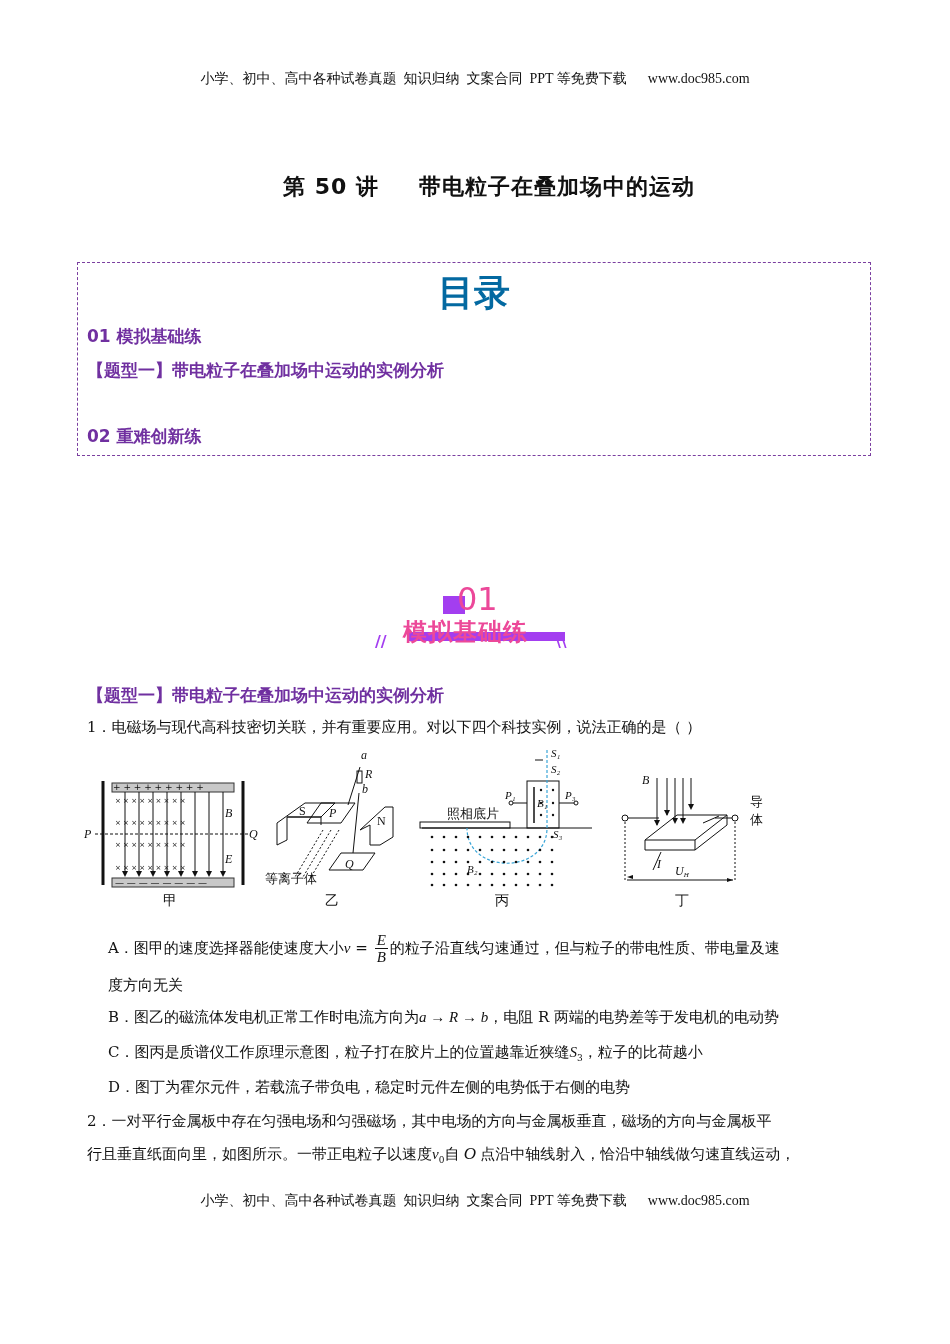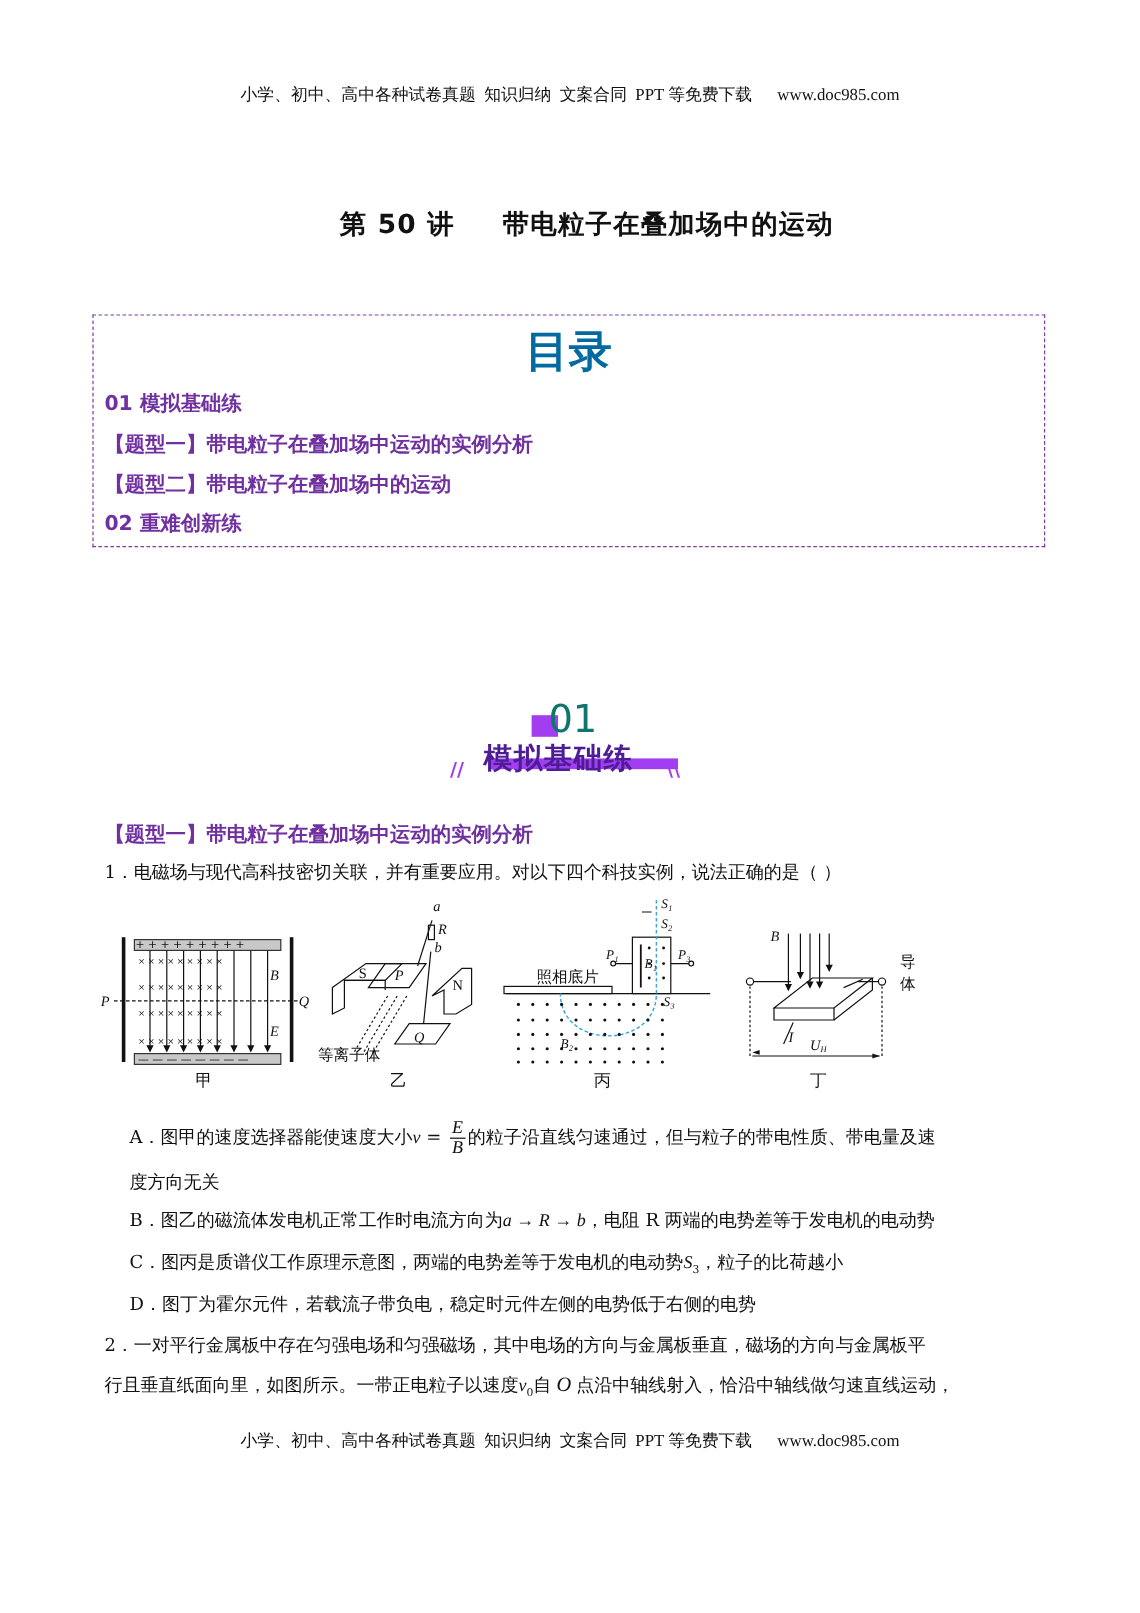--- a/index.html
+++ b/index.html
@@ -12,25 +12,25 @@
   .footer { top:1192px; }
   .title { top:172px; left:0; width:950px; text-align:center; font-size:22px; font-weight:bold;
            font-family:"DejaVu Sans","Liberation Sans",sans-serif; letter-spacing:1px;padding-left:14px; }
   .title .gap { display:inline-block; width:40px; }
   .toc { left:77px; top:262px; width:794px; height:194px; border:1.5px dashed #7b3fa0; box-sizing:border-box; }
   .toc-head { position:absolute; top:6px; left:0; width:100%; text-align:center; font-size:36px;
               color:#0369a1; font-family:"DejaVu Sans","Liberation Sans",sans-serif; font-weight:bold; }
   .toc-item { position:absolute; left:9px; font-size:17px; color:#7030a0; font-weight:bold;
               font-family:"DejaVu Sans","Liberation Sans",sans-serif; cursor:pointer; }
   .sec-badge { left:395px; top:580px; width:170px; height:80px; }
-  .sec-num { position:absolute; left:62px; top:0; font-size:32px; font-family:"DejaVu Sans","Liberation Sans",sans-serif; color:#0f766e; z-index:2; }
+  .sec-num { position:absolute; left:62px; top:0; font-size:32px; font-family:"DejaVu Sans","Liberation Sans",sans-serif; color:#ec4899; z-index:2; }
   .sec-num-box { position:absolute; left:48px; top:16px; width:22px; height:18px; background:#a33ef0; z-index:1; }
   .sec-bar { position:absolute; left:12px; top:52px; width:158px; height:9px; background:#a33ef0; }
   .sec-label { position:absolute; left:8px; top:36px; font-size:24px; font-weight:bold; z-index:2;
-               font-family:"DejaVu Sans","Liberation Sans",sans-serif; color:#4c1d95; letter-spacing:1px; }
+               font-family:"DejaVu Sans","Liberation Sans",sans-serif; color:#ec4899; letter-spacing:1px; }
   .slash { position:absolute; top:52px; color:#a33ef0; font-size:16px; font-weight:bold; font-family:"DejaVu Sans",sans-serif; }
   .type-heading { left:87px; top:684px; font-size:17px; color:#7030a0; font-weight:bold;
                   font-family:"DejaVu Sans","Liberation Sans",sans-serif; }
   .q { left:87px; font-size:15px; font-family:"DejaVu Serif","Liberation Serif",serif; white-space:nowrap;text-align:right; }
   .opt { left:108px; font-size:15px; font-family:"DejaVu Serif","Liberation Serif",serif; white-space:nowrap; }
   .math { font-family:"Liberation Serif","DejaVu Serif",serif; font-style:italic; }
   .frac { display:inline-block; vertical-align:middle; text-align:center; font-style:italic;
           font-family:"Liberation Serif",serif; line-height:16px; margin:0 2px; }
   .frac span { display:block; }
   .frac .num { border-bottom:1px solid #111; padding:0 2px; }
@@ -43,21 +43,20 @@
 <div class="abs header">小学、初中、高中各种试卷真题  知识归纳  文案合同  PPT 等免费下载      www.doc985.com</div>
 
 <div class="abs title">
   <span>第 50 讲</span><span class="gap"></span><span>带电粒子在叠加场中的运动</span>
 </div>
 
 <div class="abs toc">
   <div class="toc-head">目录</div>
   <div class="toc-item" style="top:62px">01 模拟基础练</div>
   <div class="toc-item" style="top:96px">【题型一】带电粒子在叠加场中运动的实例分析</div>
-  <div class="toc-item" style="top:129px">【题型二】带电粒子在叠加场中的运动</div>
   <div class="toc-item" style="top:162px">02 重难创新练</div>
 </div>
 
 <div class="abs sec-badge">
   <div class="sec-num-box"></div>
   <div class="sec-num">01</div>
   <div class="sec-bar"></div>
   <div class="sec-label">模拟基础练</div>
   <div class="slash" style="left:-20px">//</div>
   <div class="slash" style="left:160px">\\</div>
@@ -272,21 +271,21 @@
 <div class="abs opt" style="top:932px">
   <span>A．图甲的速度选择器能使速度大小</span><span class="math">v</span><span> = </span><span class="frac"><span class="num">E</span><span>B</span></span><span>的粒子沿直线匀速通过，但与粒子的带电性质、带电量及速</span>
 </div>
 <div class="abs opt" style="top:976px">度方向无关</div>
 
 <div class="abs opt" style="top:1008px">
   <span>B．图乙的磁流体发电机正常工作时电流方向为</span><span class="math">a → R → b</span><span>，电阻 R 两端的电势差等于发电机的电动势</span>
 </div>
 
 <div class="abs opt" style="top:1043px">
-  <span>C．图丙是质谱仪工作原理示意图，两端的电势差等于发电机的电动势</span><span class="math">S</span><sub style="font-size:9px">3</sub><span>，粒子的比荷越小</span>
+  <span>C．图丙是质谱仪工作原理示意图，粒子打在胶片上的位置越靠近狭缝</span><span class="math">S</span><sub style="font-size:9px">3</sub><span>，粒子的比荷越小</span>
 </div>
 
 <div class="abs opt" style="top:1078px">D．图丁为霍尔元件，若载流子带负电，稳定时元件左侧的电势低于右侧的电势</div>
 
 <div class="abs q" style="top:1112px">2．一对平行金属板中存在匀强电场和匀强磁场，其中电场的方向与金属板垂直，磁场的方向与金属板平</div>
 <div class="abs q" style="top:1144px">
   <span>行且垂直纸面向里，如图所示。一带正电粒子以速度</span><span class="math">v</span><sub style="font-size:9px">0</sub><span>自</span><span class="math" style="font-size:17px"> O </span><span>点沿中轴线射入，恰沿中轴线做匀速直线运动，</span>
 </div>
 
 <div class="abs footer">小学、初中、高中各种试卷真题  知识归纳  文案合同  PPT 等免费下载      www.doc985.com</div>

